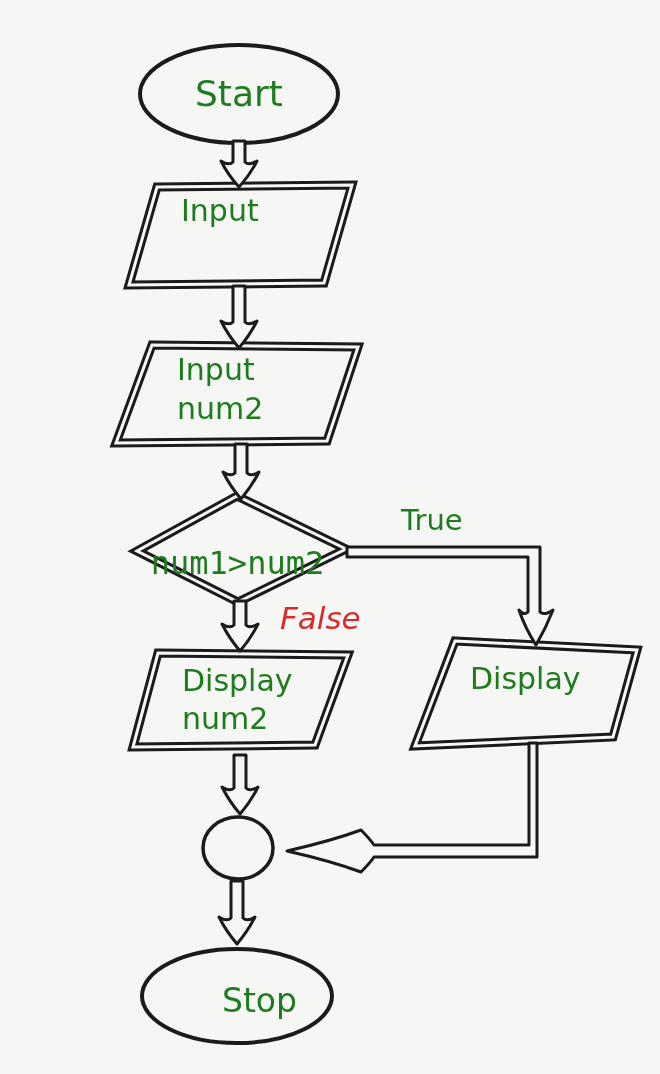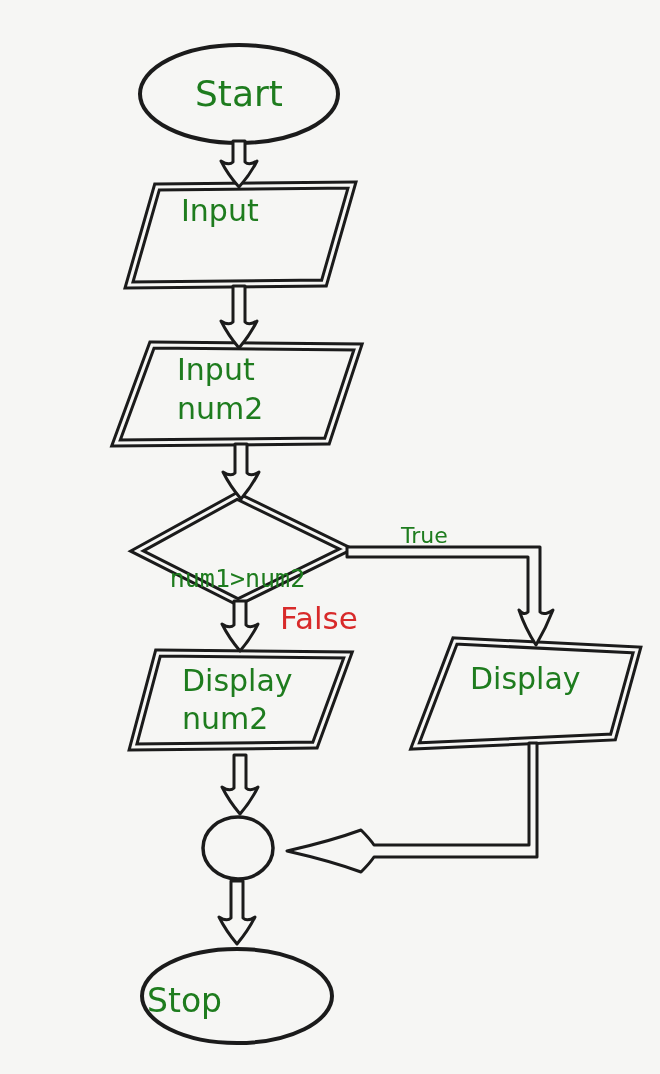--- a/index.html
+++ b/index.html
@@ -31,26 +31,26 @@
   .lbl {
     position: absolute;
     color: var(--green);
     font-family: "DejaVu Sans", sans-serif;
     white-space: nowrap;
   }
   #lbl-start    { left: 139px; top:  73px; width: 200px; text-align: center; font-size: 36px; }
   #lbl-input1   { left: 181px; top: 191px; font-size: 30px; line-height: 39px; }
   #lbl-input2   { left: 177px; top: 350px; font-size: 30px; line-height: 39px; }
   #lbl-decision { left: 140px; top: 544px; width: 195px; text-align: center;
-                  font-family: "DejaVu Sans Mono", monospace; font-size: 25px; margin-top: 20px; }
-  #lbl-true     { left: 401px; top: 503px; font-size: 22px; margin-top: 20px; }
-  #lbl-false    { left: 280px; top: 600px; font-size: 31px; color: var(--red); }
+                  font-family: "DejaVu Sans Mono", monospace; font-size: 32px; }
+  #lbl-true     { left: 401px; top: 503px; font-size: 29px; }
+  #lbl-false    { left: 280px; top: 600px; font-size: 31px; color: var(--red); font-style: italic; }
   #lbl-display2 { left: 182px; top: 662px; font-size: 30px; line-height: 38px; }
   #lbl-display1 { left: 470px; top: 660px; font-size: 30px; line-height: 38px; }
-  #lbl-stop     { left: 147px; top: 981px; width: 150px; text-align: left; font-size: 33px; }
+  #lbl-stop     { left: 147px; top: 981px; width: 150px; text-align: right; font-size: 33px; }
 </style>
 </head>
 <body>
 
 <div class="stage">
 
   <svg width="660" height="1074" viewBox="0 0 660 1074">
 
     <ellipse class="outline" cx="239" cy="94" rx="99" ry="49"></ellipse>
     <ellipse class="outline" cx="237" cy="996" rx="95" ry="47"></ellipse>

